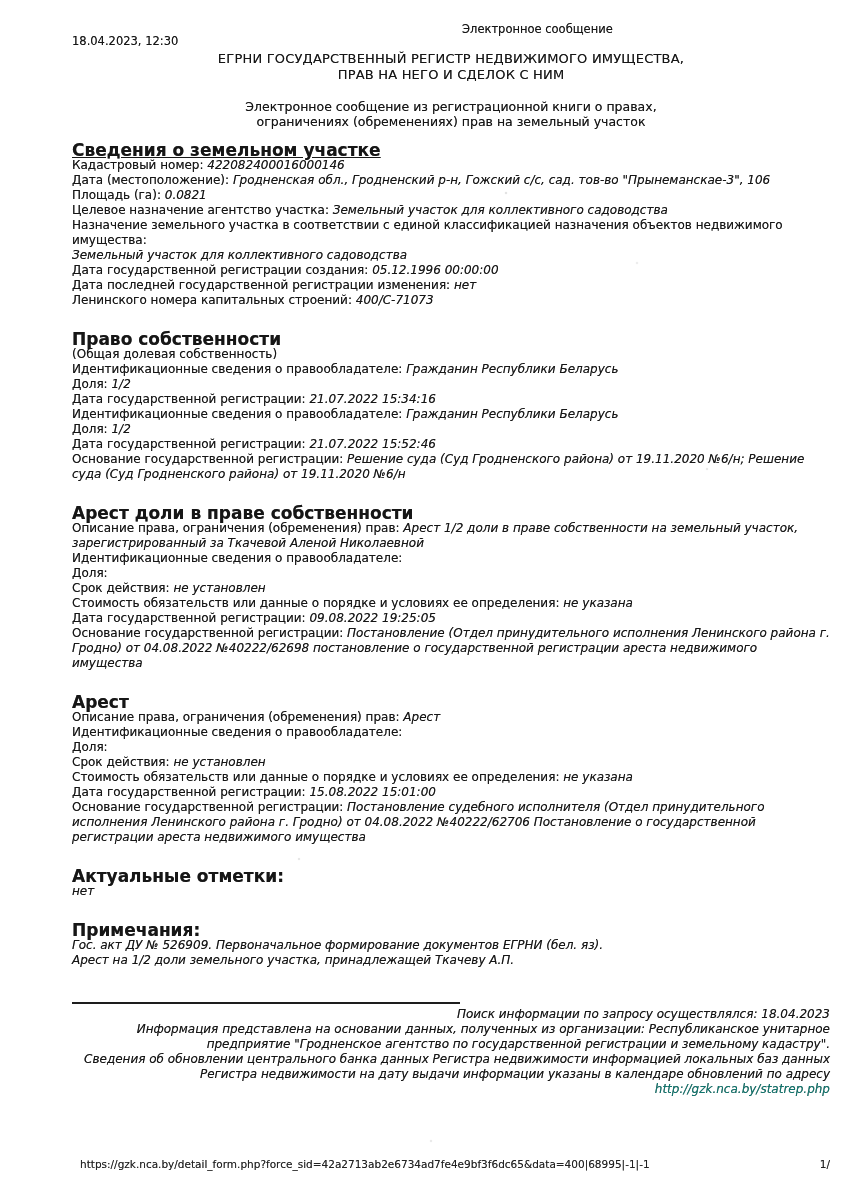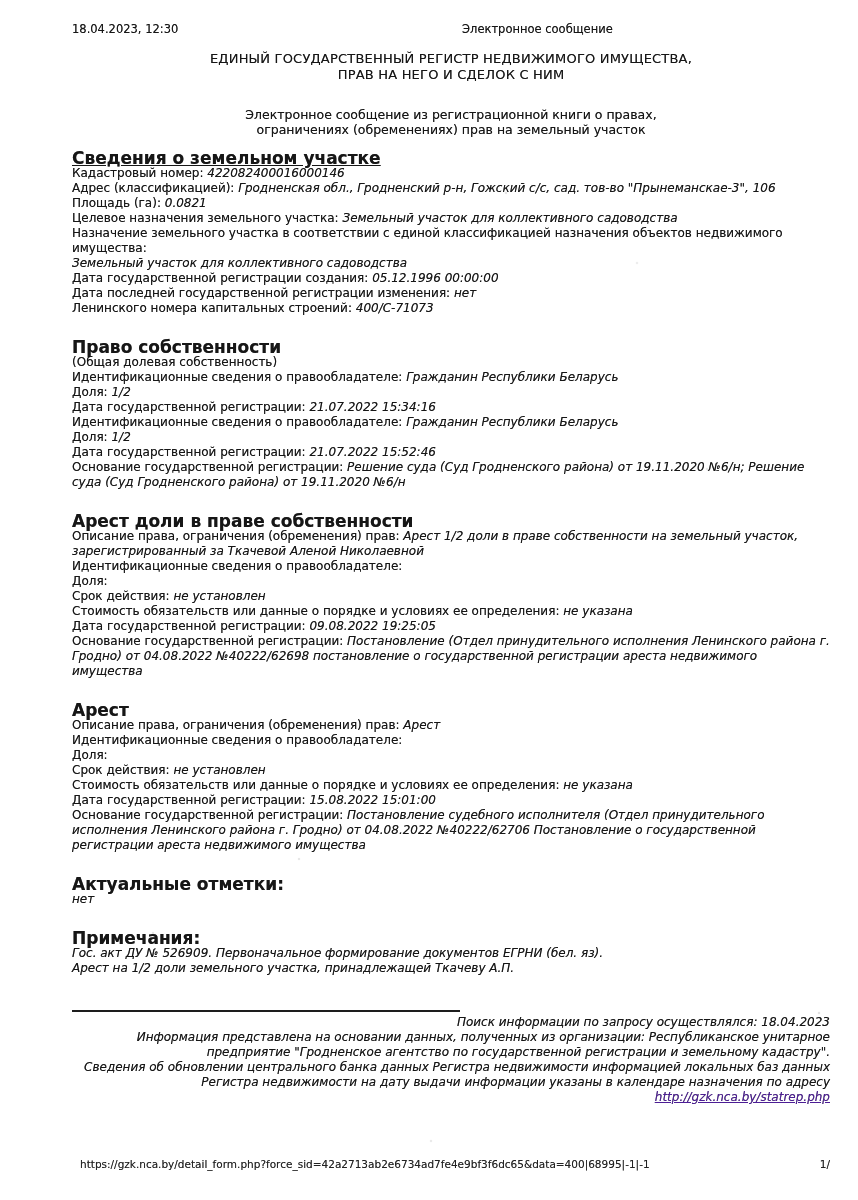--- a/index.html
+++ b/index.html
@@ -11,45 +11,45 @@
     position: relative;
     overflow: hidden;
   }
   .page {
     position: absolute; inset: 0;
     padding: 22px 28px 0 72px;
     box-sizing: border-box;
     text-shadow: 0 0 0.4px rgba(0,0,0,0.55);
   }
   .print-header { position: relative; height: 15px; font-size: 11.5px; }
-  .print-date  { position: absolute; left: 0; top: 0; }
+  .print-date  { position: absolute; left: 0; top: 12px; }
   .print-kind  { position: absolute; left: 390px; top: 0; }
 
   .doc-title {
     text-align: center; margin-top: 14px;
     font-size: 13px; line-height: 16px; letter-spacing: 0.2px;
   }
   .doc-subtitle {
-    text-align: center; margin-top: 24px;
+    text-align: center; margin-top: 16px;
     font-size: 12.5px; line-height: 15px;
   }
 
   .sections { display: block; }
   .doc-section { margin-top: 24px; font-size: 12px; line-height: 15px; }
   .doc-section:first-child { margin-top: 14px; }
   .section-title { font-weight: bold; font-size: 17px; }
   .section-title.underlined { text-decoration: underline; }
   .field-line { min-height: 15px; }
   .field-label { font-style: normal; }
   .field-value { font-style: italic; }
   .field-value.block { display: block; }
 
   .report-footer { margin-top: 34px; font-size: 12px; line-height: 15px; font-style: italic; text-align: right; }
   .footer-rule { width: 388px; height: 0; border-top: 2px solid #1d1d1d; margin-bottom: 3px; }
-  .footer-link { color: #4c1d95; text-decoration: underline; cursor: pointer; }
+  .footer-link { color: #0f766e; cursor: pointer; }
 
   .bottom-bar { position: absolute; left: 0; top: 1158px; width: 858px; font-size: 10.5px; color: #222; text-shadow: 0 0 0.4px rgba(0,0,0,0.45); }
   .bottom-url  { position: absolute; left: 80px; top: 0; white-space: nowrap; }
   .bottom-page { position: absolute; right: 28px; top: 0; }
 
   .scan-noise {
     position: absolute; left: 0; top: 0; width: 2px; height: 2px; border-radius: 50%;
     background: transparent;
     box-shadow: 505px 192px 1px rgba(0,0,0,0.18),
                 298px 858px 1px rgba(0,0,0,0.16),
@@ -66,36 +66,36 @@
 <div class="scan-noise"></div>
 
 <div class="page">
 
   <div class="print-header">
     <span class="print-date">18.04.2023, 12:30</span>
     <span class="print-kind">Электронное сообщение</span>
   </div>
 
   <div class="doc-title">
-    <div>ЕДИНЫЙ ГОСУДАРСТВЕННЫЙ РЕГИСТР НЕДВИЖИМОГО ИМУЩЕСТВА,</div>
+    <div>ЕГРНИ ГОСУДАРСТВЕННЫЙ РЕГИСТР НЕДВИЖИМОГО ИМУЩЕСТВА,</div>
     <div>ПРАВ НА НЕГО И СДЕЛОК С НИМ</div>
   </div>
 
   <div class="doc-subtitle">
     <div>Электронное сообщение из регистрационной книги о правах,</div>
     <div>ограничениях (обременениях) прав на земельный участок</div>
   </div>
 
   <div class="sections">
       <section class="doc-section">
         <div class="section-title underlined">Сведения о земельном участке</div>
         <div class="field-line"><span class="field-label">Кадастровый номер: </span><span class="field-value">422082400016000146</span></div>
-        <div class="field-line"><span class="field-label">Адрес (классификацией): </span><span class="field-value">Гродненская обл., Гродненский р-н, Гожский с/с, сад. тов-во "Прынеманскае-3", 106</span></div>
+        <div class="field-line"><span class="field-label">Дата (местоположение): </span><span class="field-value">Гродненская обл., Гродненский р-н, Гожский с/с, сад. тов-во "Прынеманскае-3", 106</span></div>
         <div class="field-line"><span class="field-label">Площадь (га): </span><span class="field-value">0.0821</span></div>
-        <div class="field-line"><span class="field-label">Целевое назначения земельного участка: </span><span class="field-value">Земельный участок для коллективного садоводства</span></div>
+        <div class="field-line"><span class="field-label">Целевое назначение агентство участка: </span><span class="field-value">Земельный участок для коллективного садоводства</span></div>
         <div class="field-line"><span class="field-label">Назначение земельного участка в соответствии с единой классификацией назначения объектов недвижимого имущества:</span><span class="field-value block">Земельный участок для коллективного садоводства</span></div>
         <div class="field-line"><span class="field-label">Дата государственной регистрации создания: </span><span class="field-value">05.12.1996 00:00:00</span></div>
         <div class="field-line"><span class="field-label">Дата последней государственной регистрации изменения: </span><span class="field-value">нет</span></div>
         <div class="field-line"><span class="field-label">Ленинского номера капитальных строений: </span><span class="field-value">400/C-71073</span></div>
       </section>
       <section class="doc-section">
         <div class="section-title">Право собственности</div>
         <div class="field-line"><span class="field-label">(Общая долевая собственность)</span></div>
         <div class="field-line"><span class="field-label">Идентификационные сведения о правообладателе: </span><span class="field-value">Гражданин Республики Беларусь</span></div>
         <div class="field-line"><span class="field-label">Доля: </span><span class="field-value">1/2</span></div>
@@ -133,21 +133,21 @@
         <div class="section-title">Примечания:</div>
         <div class="field-line"><span class="field-value">Гос. акт ДУ № 526909. Первоначальное формирование документов ЕГРНИ (бел. яз).</span></div>
         <div class="field-line"><span class="field-value">Арест на 1/2 доли земельного участка, принадлежащей Ткачеву А.П.</span></div>
       </section>
     </div>
 
   <div class="report-footer">
     <div class="footer-rule"></div>
     <div>Поиск информации по запросу осуществлялся: 18.04.2023</div>
     <div>Информация представлена на основании данных, полученных из организации: Республиканское унитарное предприятие "Гродненское агентство по государственной регистрации и земельному кадастру".</div>
-    <div>Сведения об обновлении центрального банка данных Регистра недвижимости информацией локальных баз данных Регистра недвижимости на дату выдачи информации указаны в календаре назначения по адресу</div>
+    <div>Сведения об обновлении центрального банка данных Регистра недвижимости информацией локальных баз данных Регистра недвижимости на дату выдачи информации указаны в календаре обновлений по адресу</div>
     <div><a class="footer-link">http://gzk.nca.by/statrep.php</a></div>
   </div>
 
 </div>
 
 <div class="bottom-bar">
   <span class="bottom-url">https://gzk.nca.by/detail_form.php?force_sid=42a2713ab2e6734ad7fe4e9bf3f6dc65&amp;data=400|68995|-1|-1</span>
   <span class="bottom-page">1/</span>
 </div>
 

